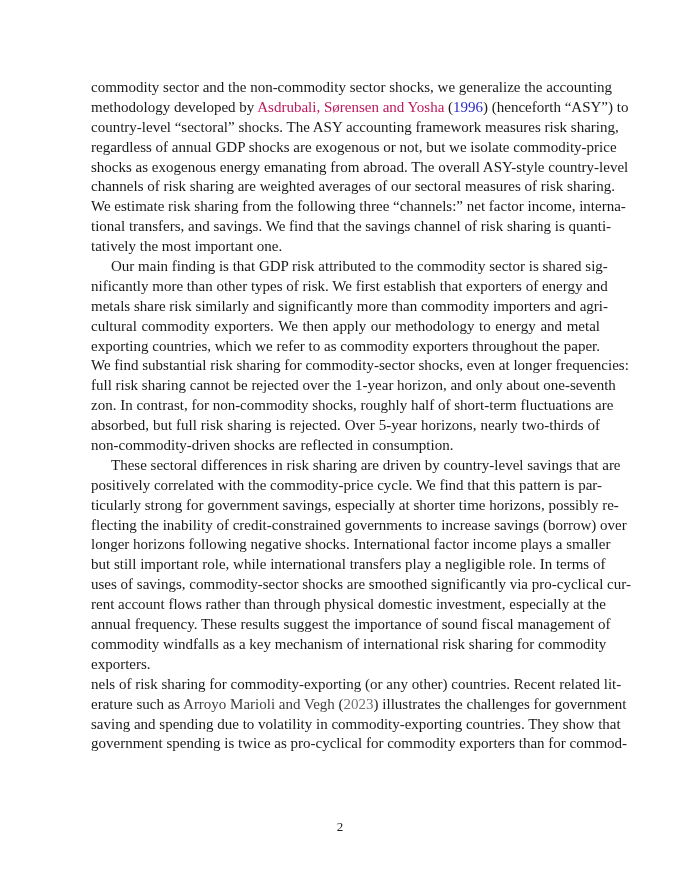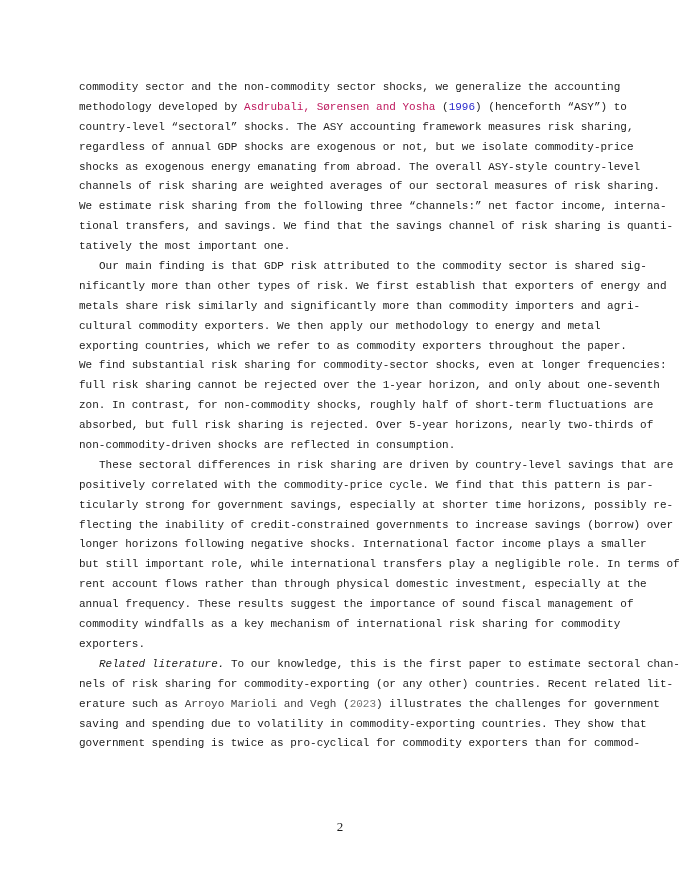--- a/index.html
+++ b/index.html
@@ -17,26 +17,27 @@
     }
     .page {
       position: absolute;
       left: 79px;
       top: 78px;
       width: 521px;
     }
     .line {
       height: 19.9px;
       line-height: 19.9px;
-      font-family: Liberation Mono, monospace;
-      font-size: 11px;
+      font-family: Liberation Serif, serif;
+      font-size: 15px;
       white-space: nowrap;
       text-align: justify;
       text-align-last: justify;
       display: block;
+      margin-left: 12px;
     }
     .line.last {
       text-align-last: left;
     }
     .line.indent {
       padding-left: 20px;
     }
     .cite {
       color: #2a2acc;
       text-decoration: none;
@@ -82,27 +83,27 @@
       <span class="line"><span>absorbed, but full risk sharing is rejected.  Over 5-year horizons, nearly two-thirds of</span></span>
       <span class="line last"><span>non-commodity-driven shocks are reflected in consumption.</span></span>
     </div>
     <div>
       <span class="line indent"><span>These sectoral differences in risk sharing are driven by country-level savings that are</span></span>
       <span class="line"><span>positively correlated with the commodity-price cycle.  We find that this pattern is par-</span></span>
       <span class="line"><span>ticularly strong for government savings, especially at shorter time horizons, possibly re-</span></span>
       <span class="line"><span>flecting the inability of credit-constrained governments to increase savings (borrow) over</span></span>
       <span class="line"><span>longer horizons following negative shocks.  International factor income plays a smaller</span></span>
       <span class="line"><span>but still important role, while international transfers play a negligible role.  In terms of</span></span>
+      <span class="line"><span>uses of savings, commodity-sector shocks are smoothed significantly via pro-cyclical cur-</span></span>
       <span class="line"><span>rent account flows rather than through physical domestic investment, especially at the</span></span>
       <span class="line"><span>annual frequency.  These results suggest the importance of sound fiscal management of</span></span>
       <span class="line"><span>commodity windfalls as a key mechanism of international risk sharing for commodity</span></span>
       <span class="line last"><span>exporters.</span></span>
     </div>
     <div>
-      <span class="line indent"><span class="it">Related literature.</span><span>  To our knowledge, this is the first paper to estimate sectoral chan-</span></span>
       <span class="line"><span>nels of risk sharing for commodity-exporting (or any other) countries. Recent related lit-</span></span>
       <span class="line"><span>erature such as </span><a class="cite" style="color: #404040;">Arroyo Marioli and Vegh</a><span> (</span><a class="cite" style="color: #737373;">2023</a><span>) illustrates the challenges for government</span></span>
       <span class="line"><span>saving and spending due to volatility in commodity-exporting countries. They show that</span></span>
       <span class="line"><span>government spending is twice as pro-cyclical for commodity exporters than for commod-</span></span>
     </div>
   </div>
 
 <div class="page-number">2</div>
 
 </body></html>

